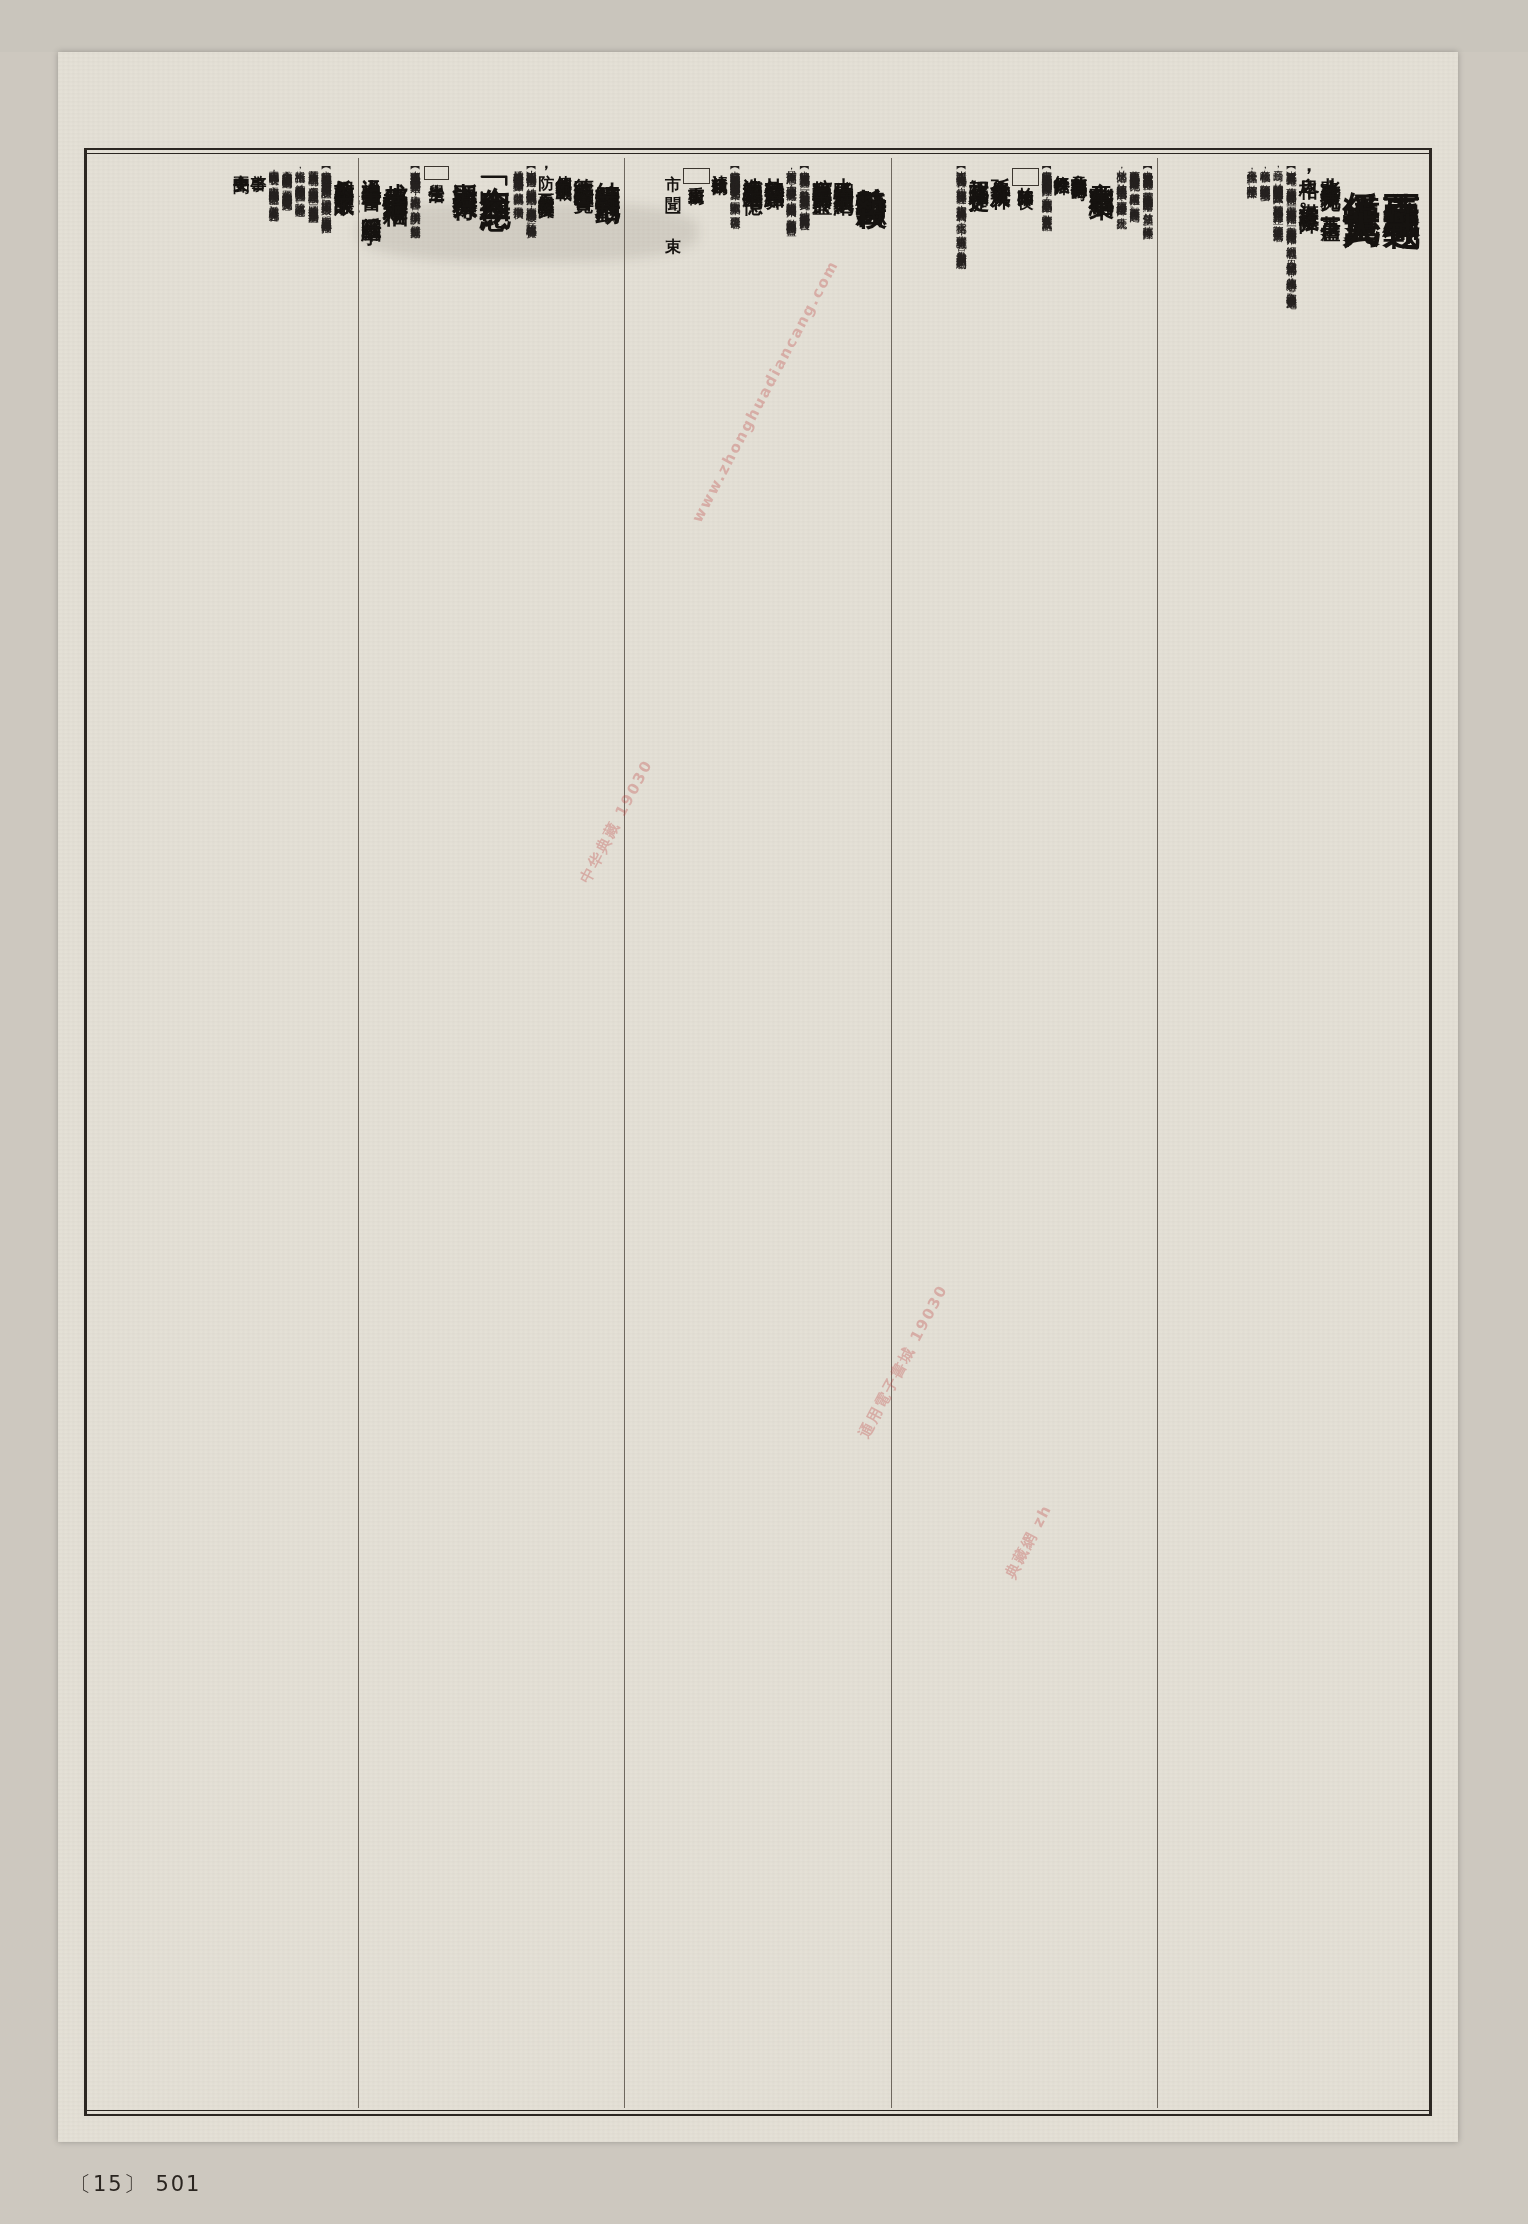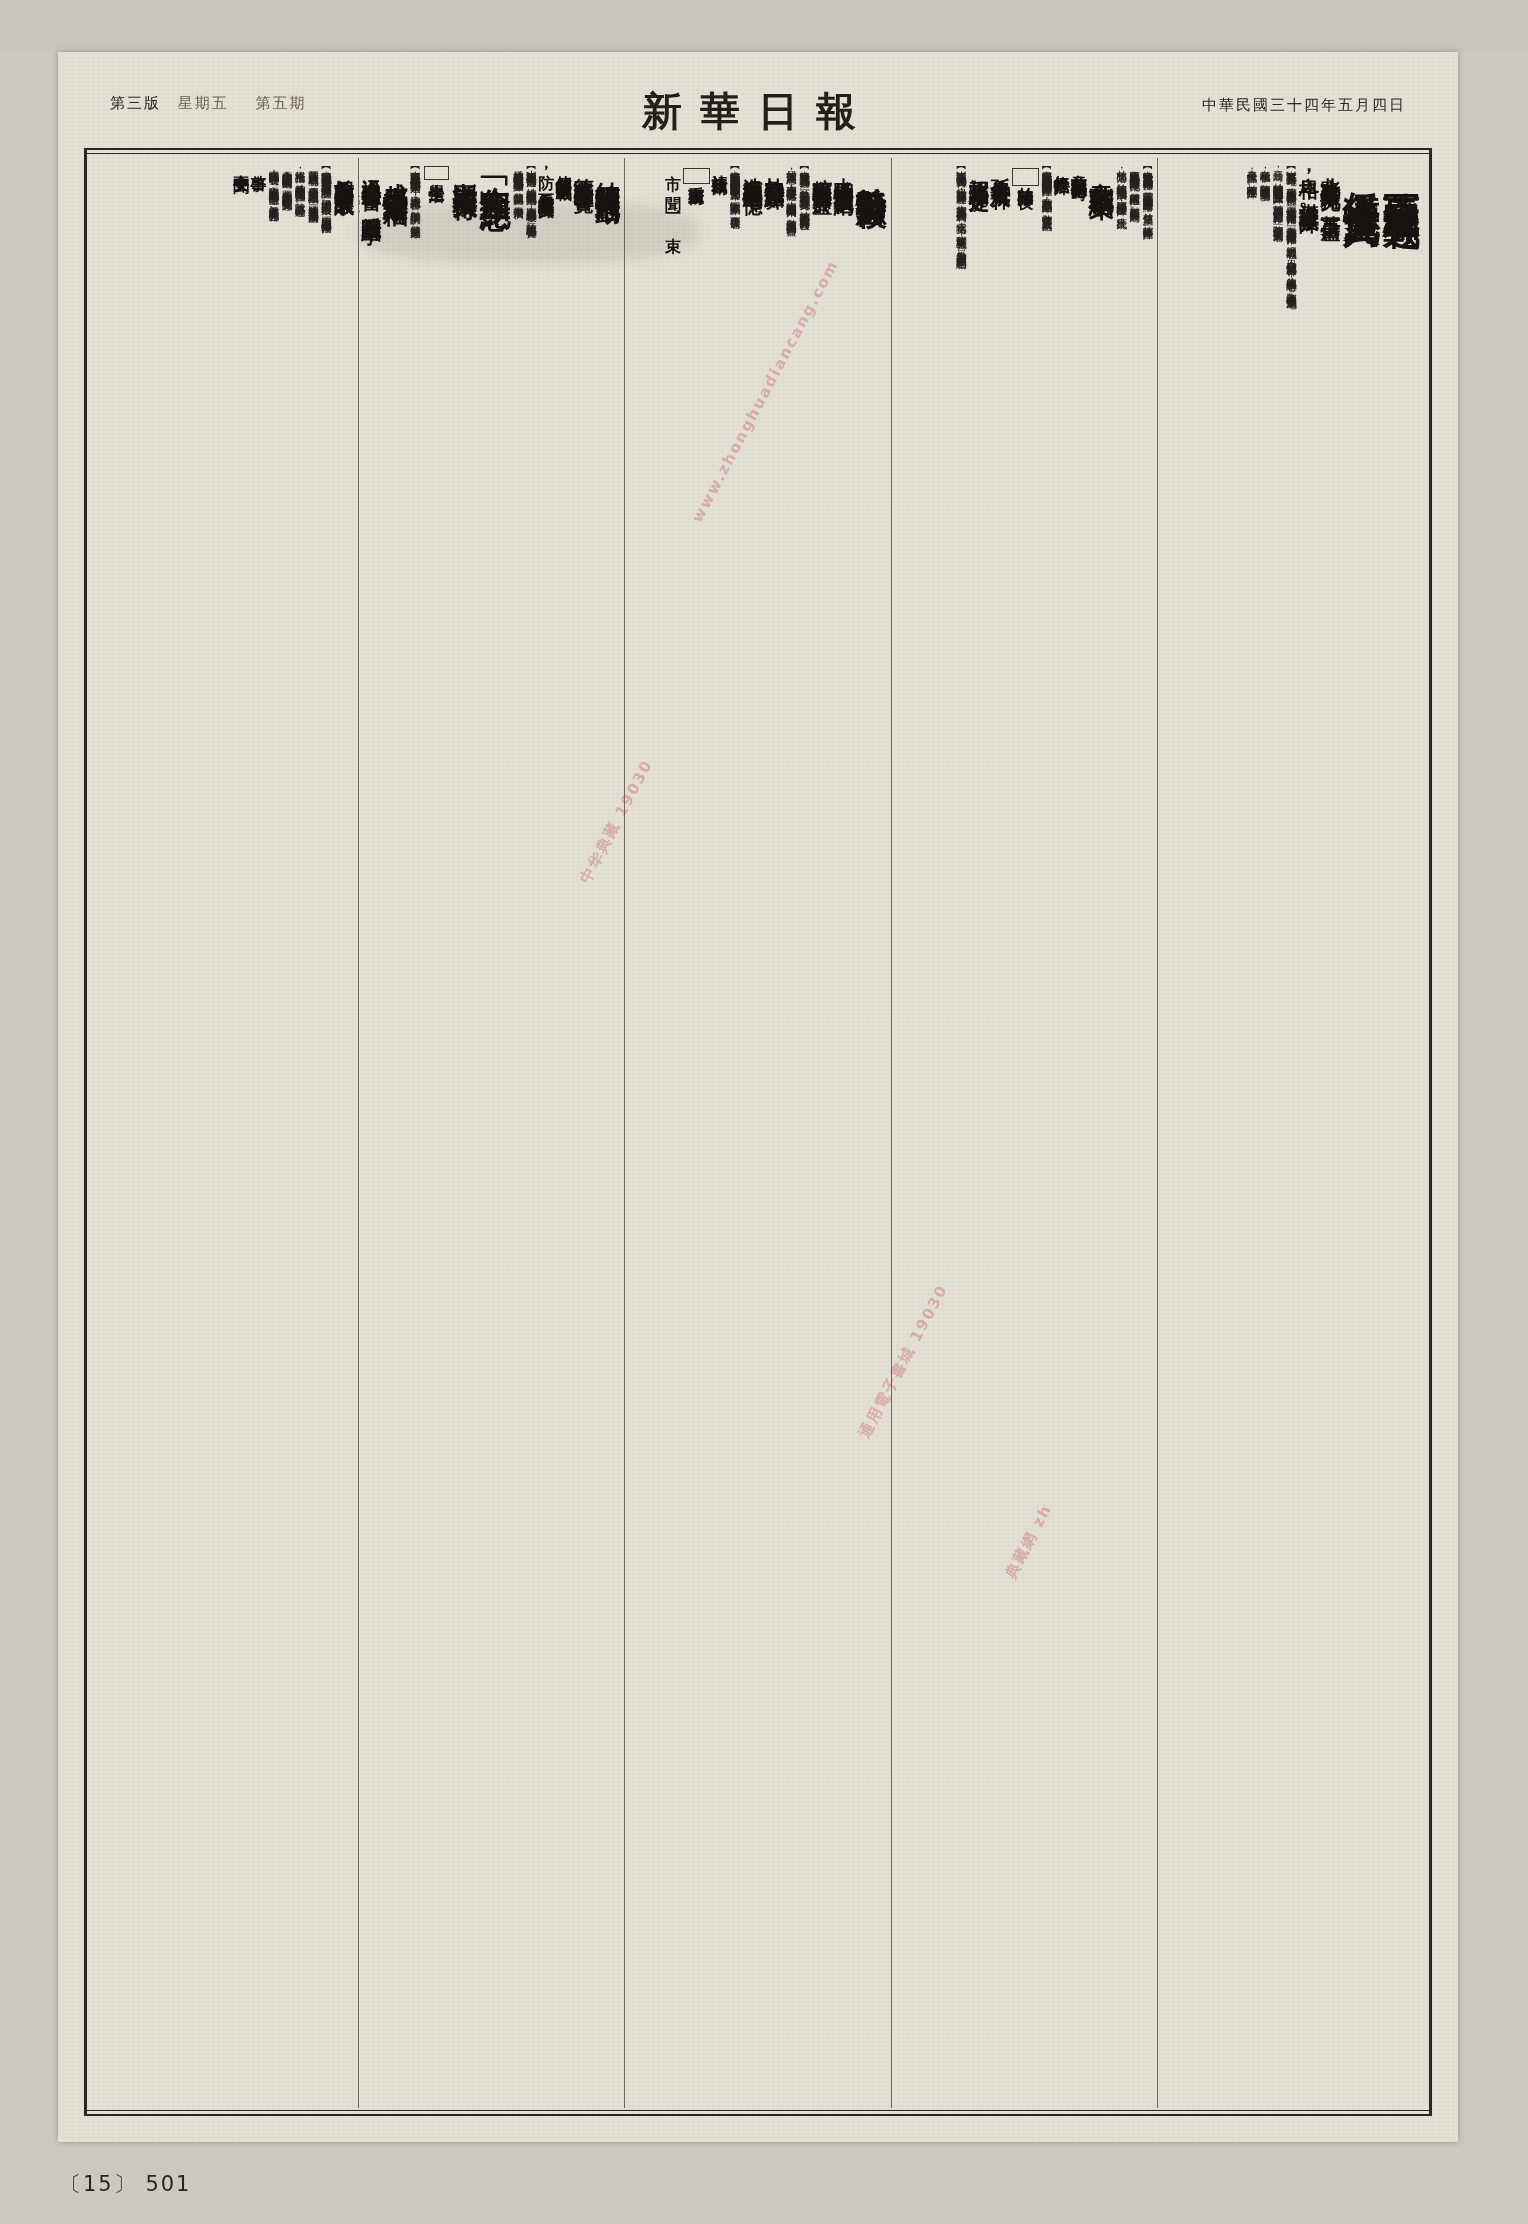--- a/index.html
+++ b/index.html
@@ -179,21 +179,21 @@
     pointer-events: none;
     font-weight: bold;
   }
   .wm1 { left: 560px; top: 330px; }
   .wm2 { left: 490px; top: 760px; }
   .wm3 { left: 760px; top: 1300px; }
   .wm4 { left: 930px; top: 1480px; }
 
   .footer-id {
     position: absolute;
-    left: 60px;
+    left: 70px;
     bottom: 26px;
     font-family: "DejaVu Sans", sans-serif;
     font-size: 21px;
     color: #2a2520;
     letter-spacing: 2px;
     margin-top: 16px;
   }
   .dark-top {
     position: absolute;
     left: 0; right: 0; top: 0;
@@ -215,29 +215,20 @@
 </head>
 <body>
 
 <div class="page">
   <div class="dark-top"></div>
 
   <div class="sheet">
     <div class="grain"></div>
     <div class="smudge"></div>
 
-    <div class="masthead">
-      <div class="masthead-left">
-        <span>第三版</span>
-        <span class="seal">星期五</span>
-        <span class="seal">第五期</span>
-      </div>
-      <div class="paper-title">新華日報</div>
-      <div class="masthead-right">中華民國三十四年五月四日</div>
-    </div>
 
     <div class="rule-top"></div>
     <div class="frame-left"></div>
     <div class="frame-right"></div>
     <div class="rule-bottom"></div>
 
     <div class="content" id="content">
         <div class="col">
           <div class="colflow" style="height: 100%;">
             <div class="vtext headline hl-xxl" style="max-height: 100%;">蘇軍完成柏林之戰</div>

